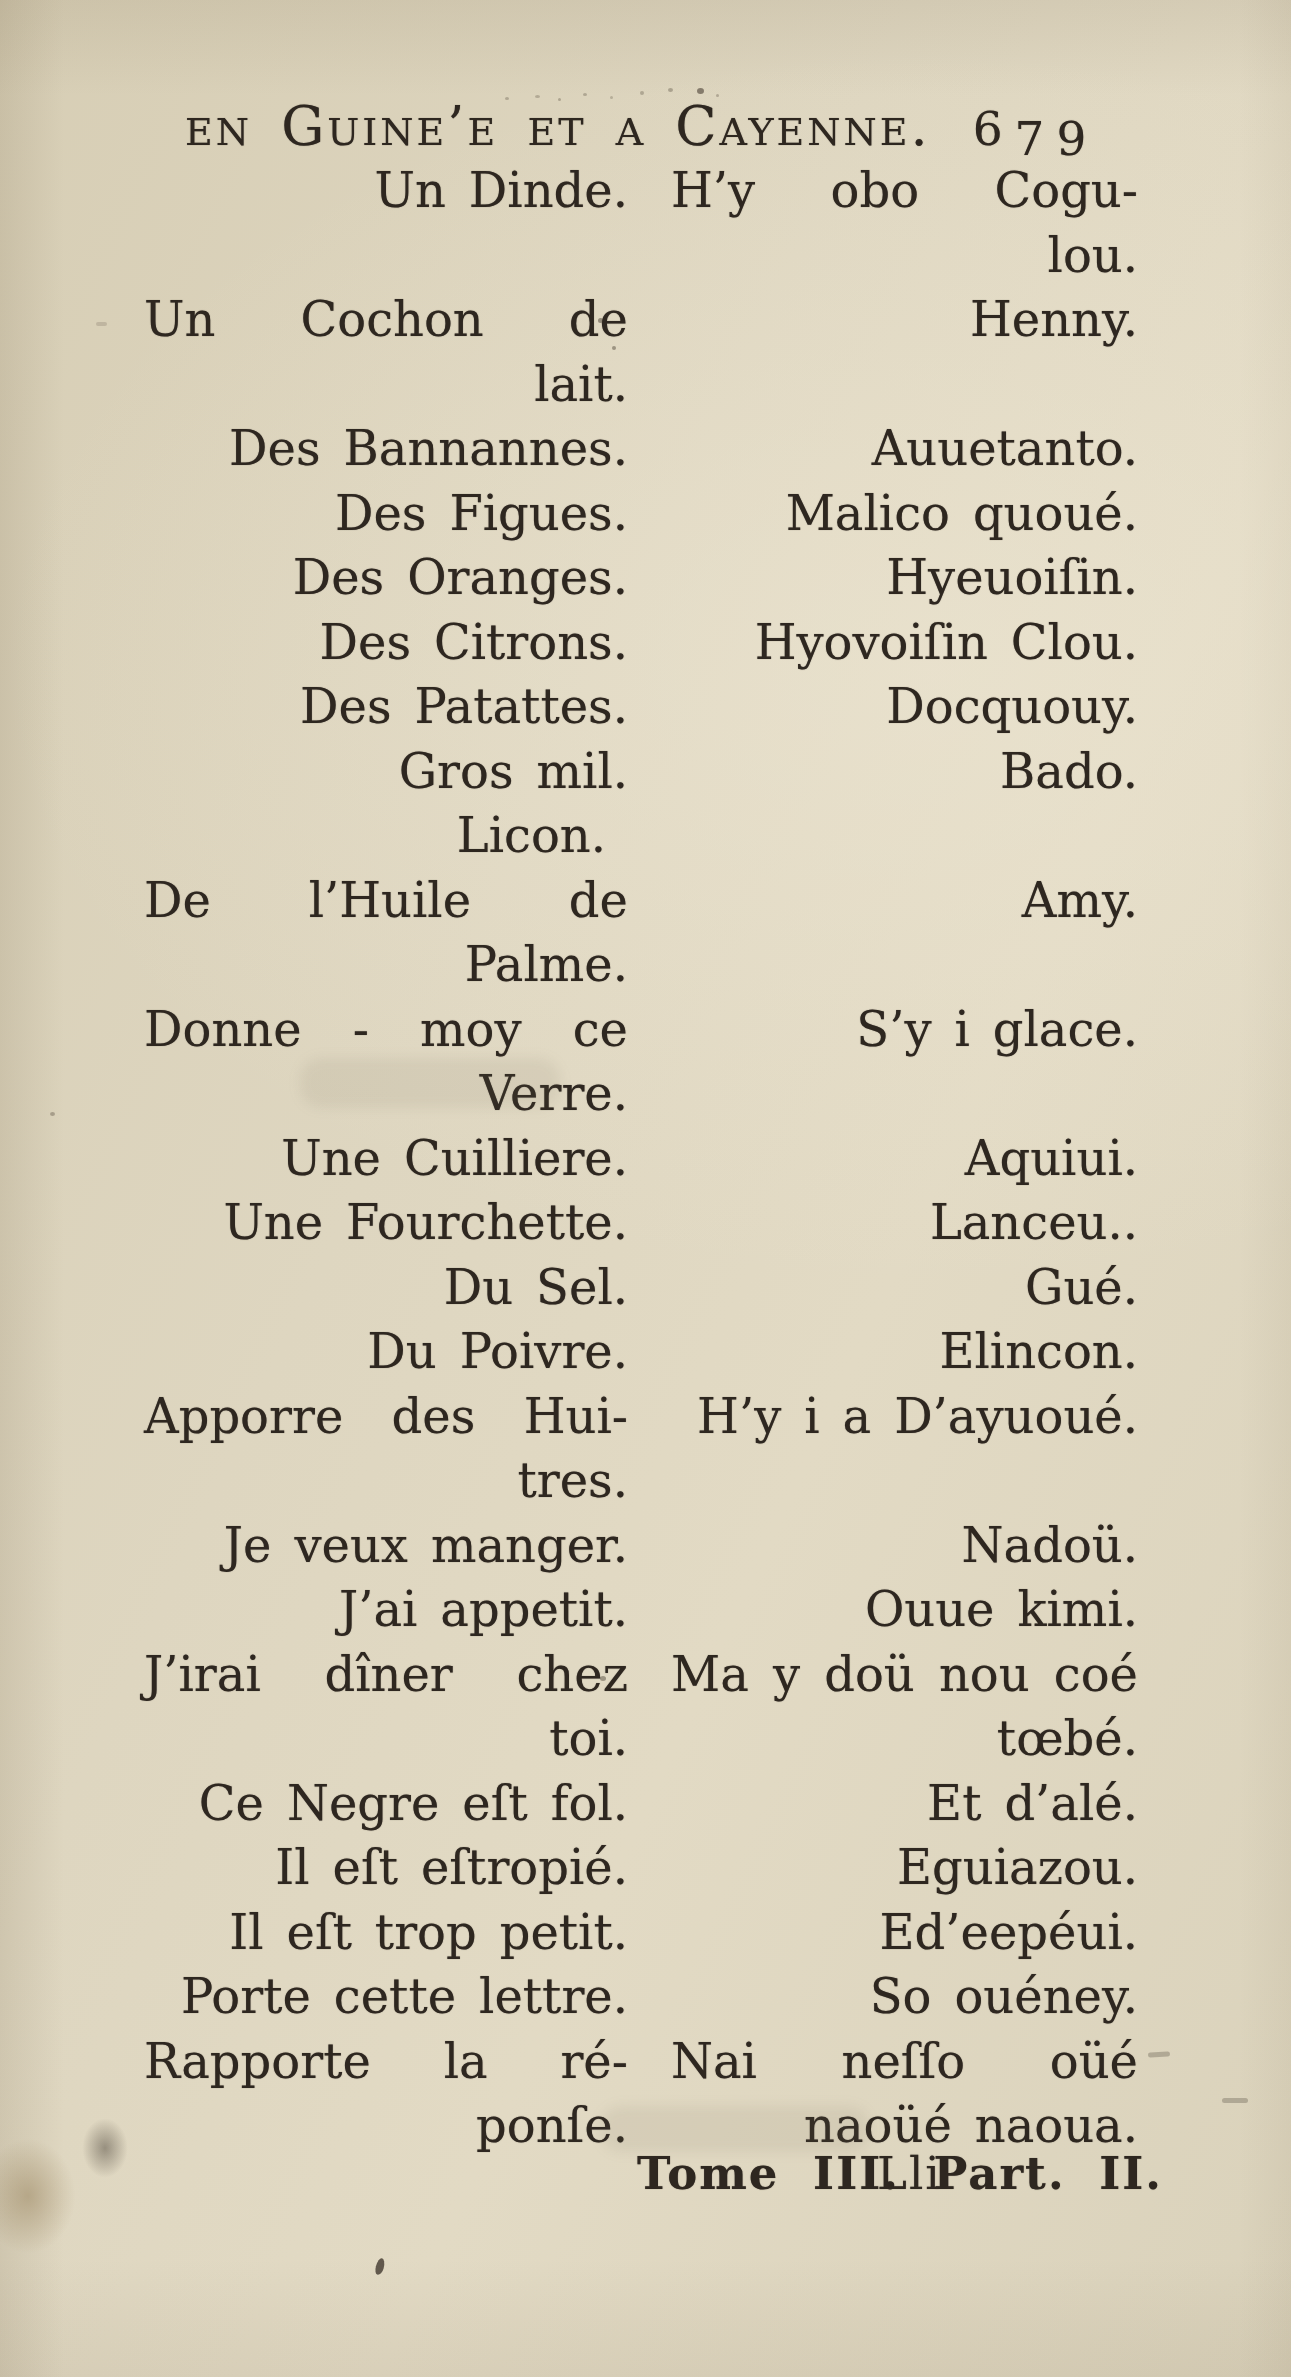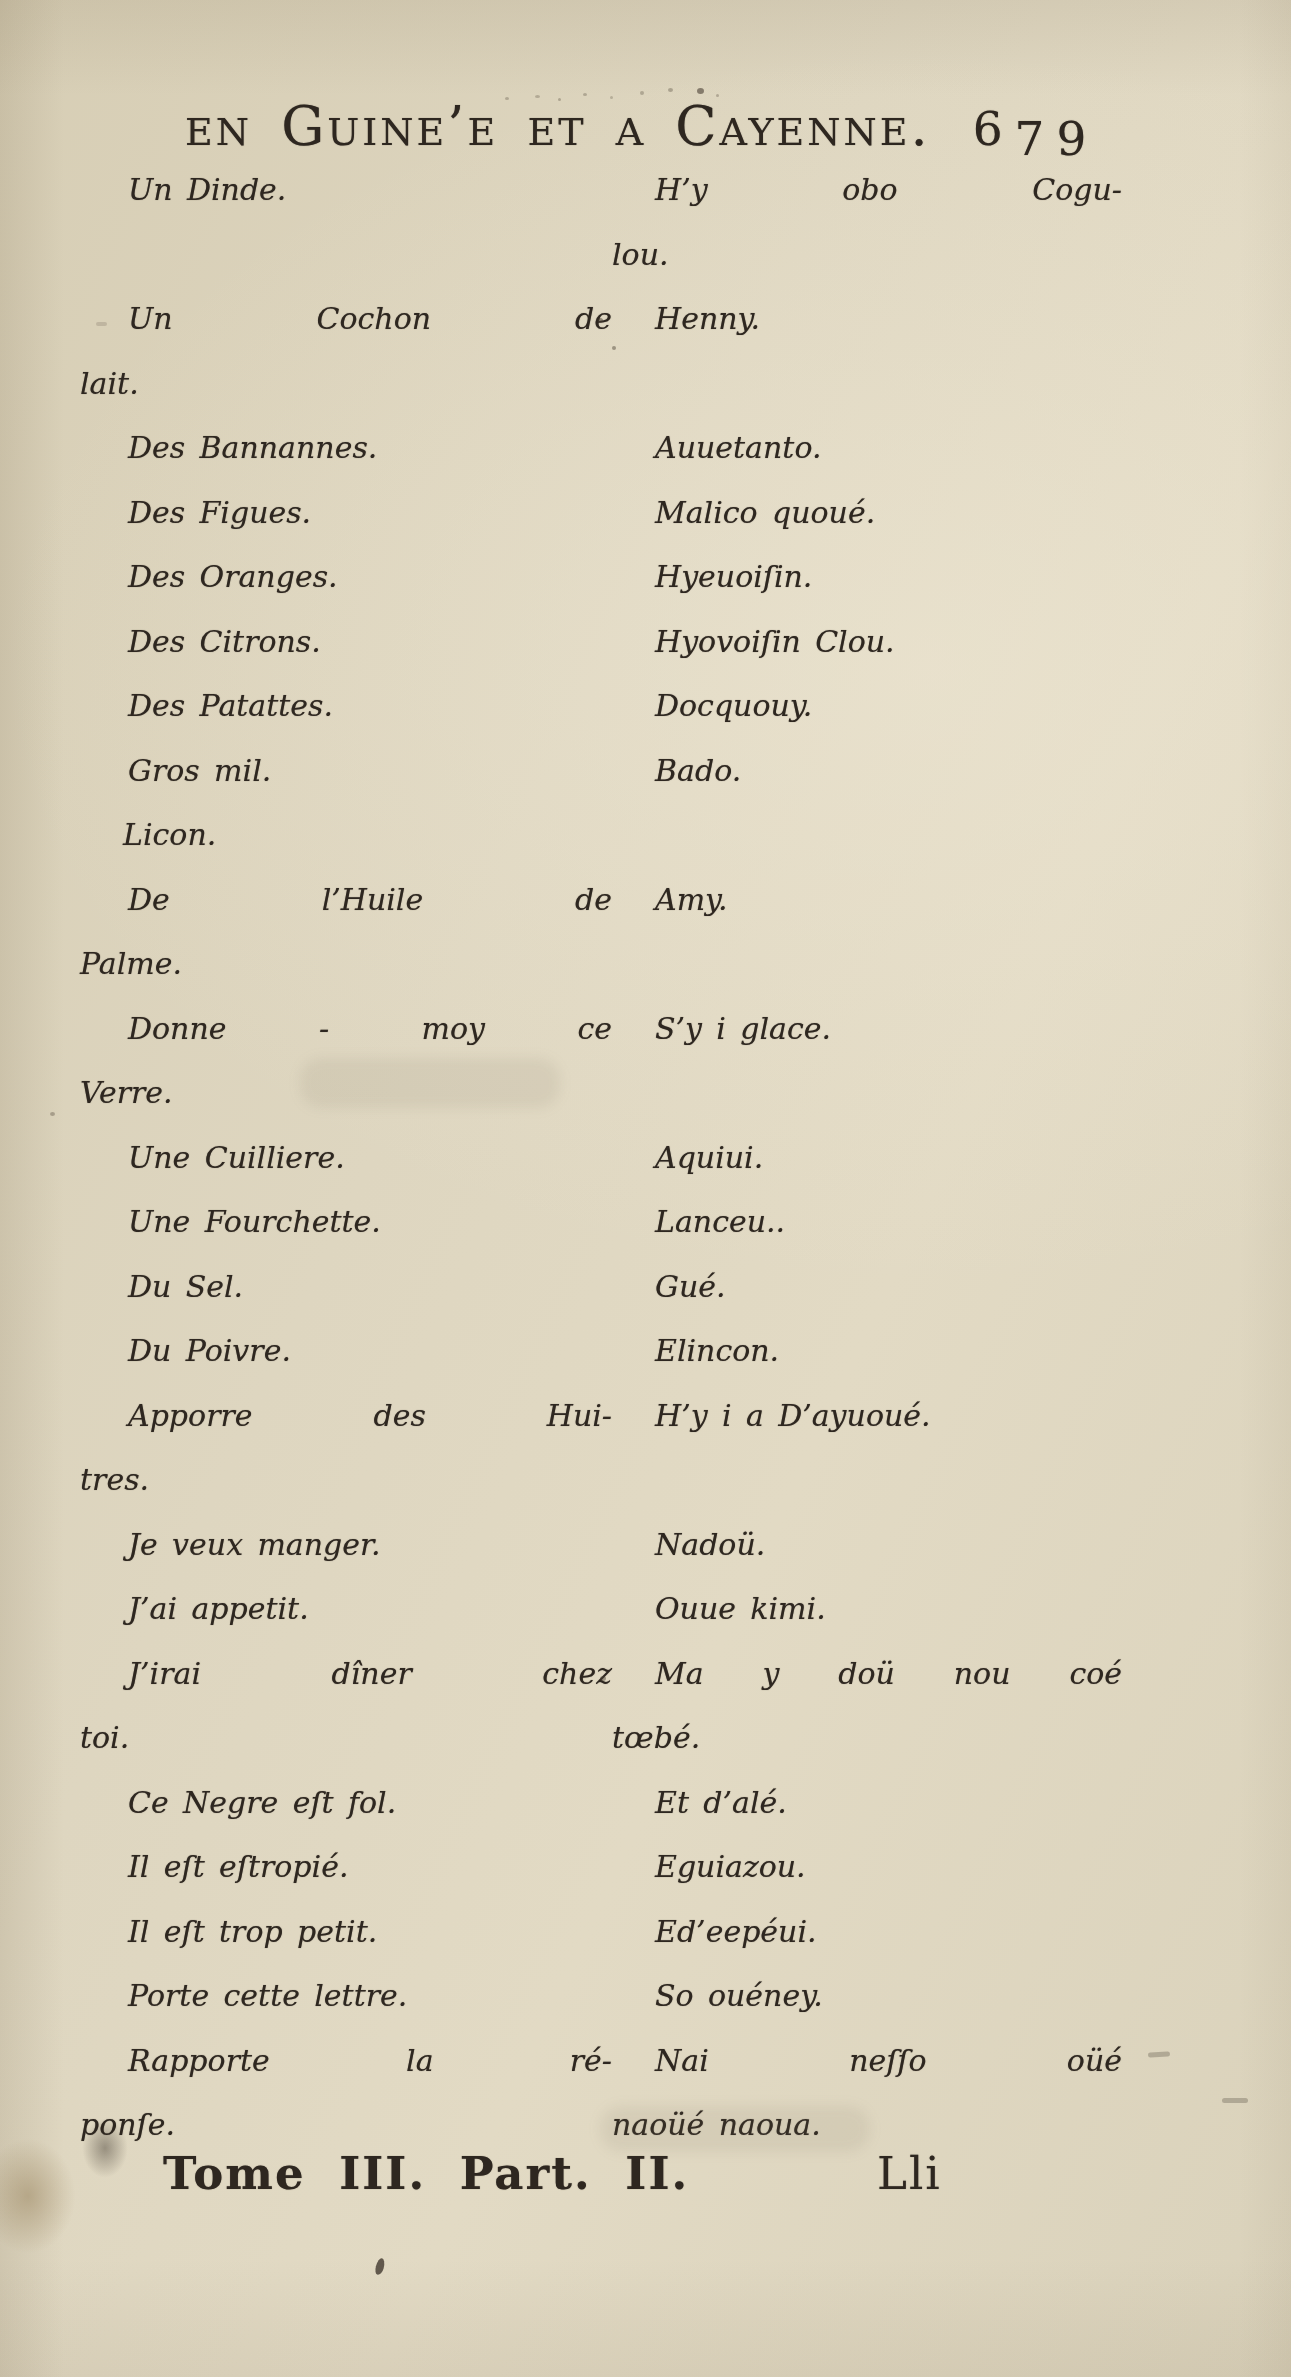--- a/index.html
+++ b/index.html
@@ -9,44 +9,43 @@
     margin:0 auto;
     overflow:hidden;
     font-family:"DejaVu Serif","Liberation Serif",serif;
     color:#2e2720;
     background:
       radial-gradient(ellipse 1500px 1000px at 72% 28%, rgba(240,233,214,.50), rgba(240,233,214,0) 62%),
       linear-gradient(to right, rgba(118,102,74,.15), rgba(118,102,74,0) 5%, rgba(118,102,74,0) 96%, rgba(118,102,74,.07)),
       linear-gradient(to bottom, rgba(118,102,74,.11), rgba(118,102,74,0) 4%, rgba(118,102,74,0) 95%, rgba(118,102,74,.09)),
       linear-gradient(115deg, #d7ceb5, #ded6c0 38%, #e2dac4 62%, #dad2bb);
   }
-  .ink{ text-shadow:0 0 1px rgba(46,39,32,.55); }
+  .ink{ text-shadow:0 0 1px rgba(46,39,32,.55);text-align:right; }
 
   
   .header{
     position:absolute; top:95px; left:185px; height:64px;
     display:flex; align-items:baseline; white-space:nowrap;
   }
   .header .title{
     font-variant:small-caps;
     font-size:54px; letter-spacing:3px; word-spacing:9px;
     line-height:64px;
   }
   .header .pagenum{
     font-size:47px; line-height:64px; margin-left:42px; letter-spacing:12px;
   }
   .header .pagenum span{ position:relative; display:inline-block; }
   .header .pagenum span:nth-child(2){ top:10px; }
   .header .pagenum span:nth-child(3){ top:10px; }
 
   
   .content{
-    position:absolute; top:158px; left:80px; width:1125px;
-    font-size:30px;
-    font-style:italic;
+    position:absolute; top:158px; left:96px; width:1125px;
+    font-size:48px;
   }
   .row{ display:flex; align-items:flex-start; }
   .cell{ }
   .cell-left{ width:532px; }
   .cell-right{ width:510px; }
   .line{
     height:64.5px; line-height:64.5px;
     white-space:nowrap; word-spacing:.16em;
   }
   .cell-left .line.first{ padding-left:48px; }

